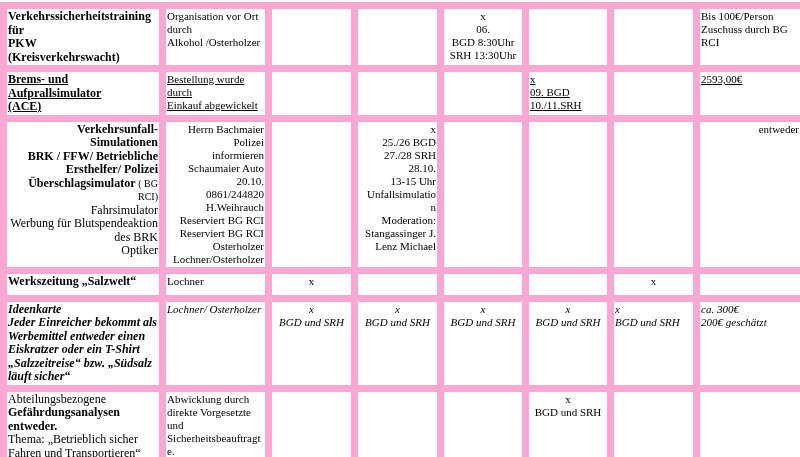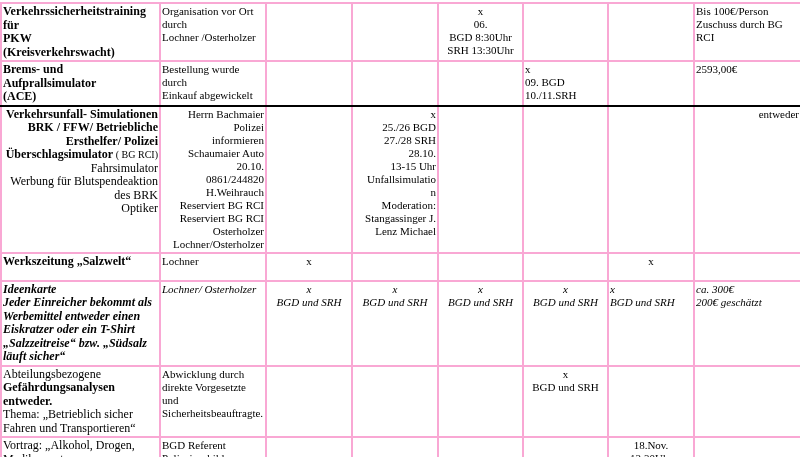--- a/index.html
+++ b/index.html
@@ -5,36 +5,36 @@
   html,body{margin:0;padding:0;background:#fff;}
   table{
     border-collapse:collapse;
     table-layout:fixed;
     width:800px;
     margin-top:2px;
     font-family:"Liberation Serif","DejaVu Serif",serif;
     color:#000;
   }
   td{
-    border:2px solid #f9a8d4;
+    border:7px solid #f9a8d4;
     vertical-align:top;
     padding:1px 1px;
     white-space:pre-line;
     font-size:11px;
     line-height:13px;
     overflow:hidden;
     word-wrap:break-word;
   }
   td.c1{font-size:12px;line-height:13.5px;}
   .b{font-weight:bold;}
   .sm{font-size:10px;}
   .ctr{text-align:center;}
   tr.h1{height:57px;} tr.h2{height:43px;} tr.h3{height:137px;text-align:right;} tr.h4{height:28px;}
   tr.h5{height:84px;font-style:italic;} tr.h6{height:62px;} tr.h7{height:42px;}
-  tr.h2 td{border-bottom:2px solid #000;}
+  tr.h2 td{border-bottom:2px solid #000;text-decoration:underline;}
   tr.h7 td{border-bottom:2px solid #000;}
   col.w1{width:159px;} col.w2{width:106px;} col.w3{width:86px;} col.w4{width:86px;}
   col.w5{width:85px;} col.w6{width:85px;} col.w7{width:86px;} col.w8{width:107px;}
 </style>
 </head>
 <body>
 
 <table>
   <colgroup>
     <col class="w1">
@@ -47,21 +47,21 @@
       <col class="w8">
   </colgroup>
 
   <tbody>
       <tr class="h1">
     <td class="c1"><span class="b">Verkehrssicherheitstraining für
 PKW
 (Kreisverkehrswacht)</span></td>
     <td><span>Organisation vor Ort
 durch
-Lochner /Osterholzer</span></td>
+Alkohol /Osterholzer</span></td>
     <td></td>
     <td></td>
     <td class="ctr"><span>x
 06.
 BGD 8:30Uhr
 SRH 13:30Uhr</span></td>
     <td></td>
     <td></td>
     <td><span>Bis 100€/Person
 Zuschuss durch BG

